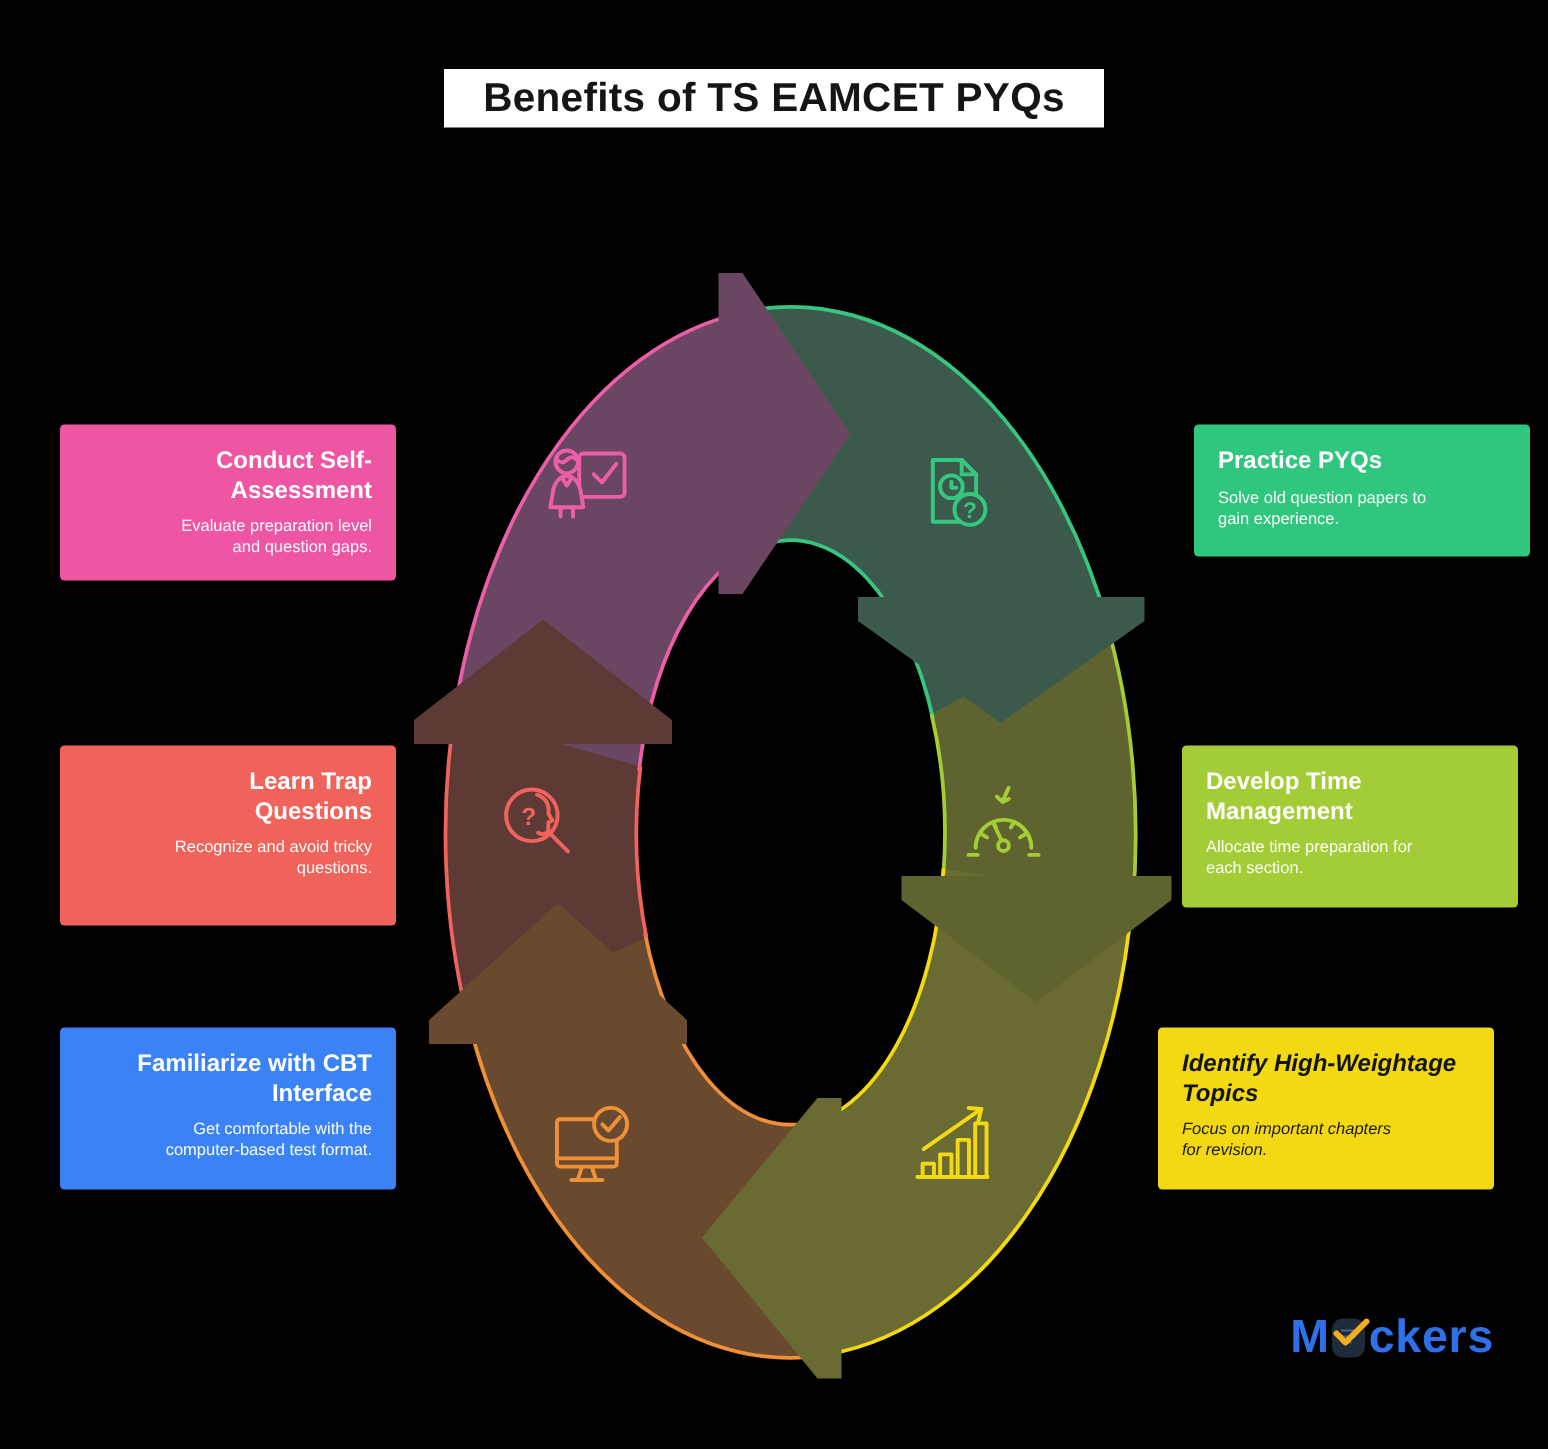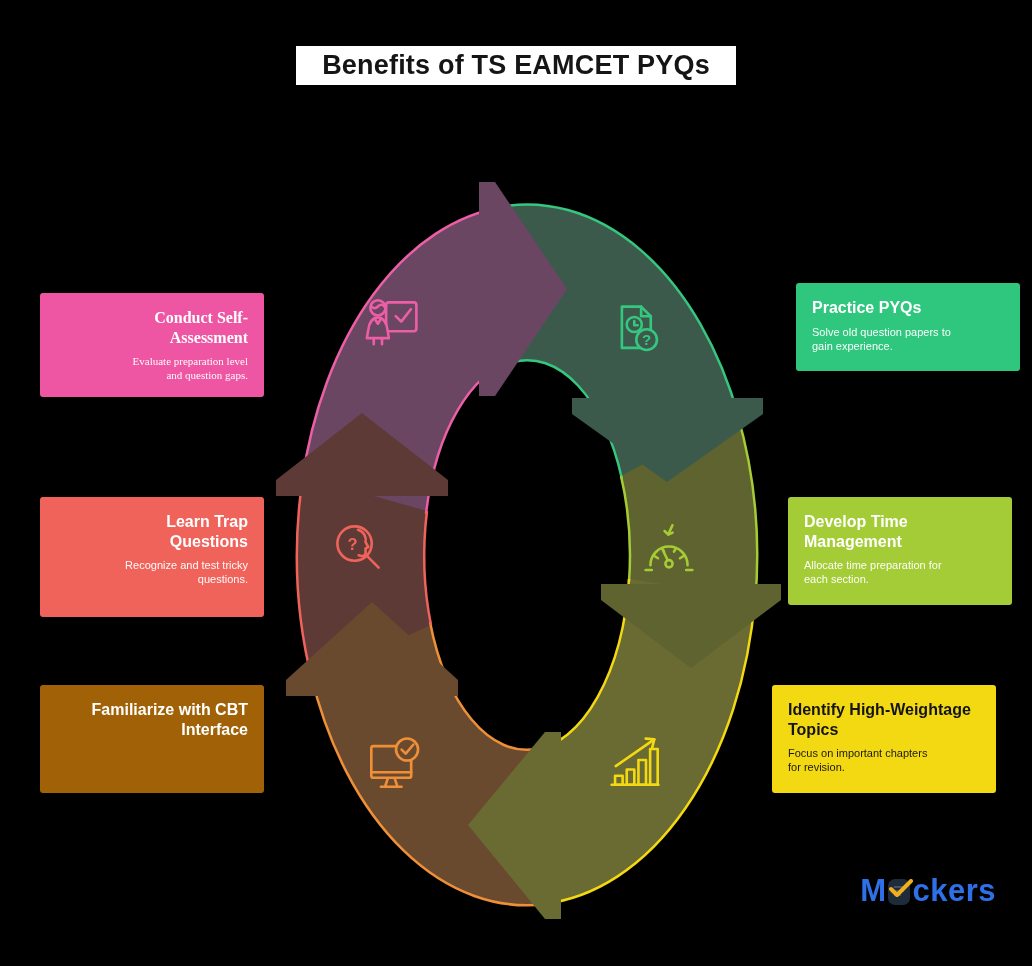--- a/index.html
+++ b/index.html
@@ -18,21 +18,21 @@
     padding:13px 16px;color:#fff;
   }
   .card .heading{
     font-size:16px;font-weight:bold;line-height:1.22;margin:2px 0 7px 0;white-space:pre-line;
   }
   .card .body{
     font-size:11px;line-height:1.3;white-space:pre-line;opacity:.97;
   }
   .card.align-right{text-align:right;}
   .card.align-left{text-align:left;}
-  .card-l0{left:40px;top:293px;height:104px;font-family:Liberation Serif, serif;}
+  .card-l0{left:40px;top:283px;height:104px;}
   .card-l1{left:40px;top:497px;height:120px;}
   .card-l2{left:40px;top:685px;height:108px;}
   .card-r0{left:796px;top:283px;height:88px;}
   .card-r1{left:772px;top:497px;height:108px;}
   .card-r2{left:772px;top:685px;height:108px;}
   .icon-box{position:absolute;width:66px;height:66px;}
   .icon-pink{left:360px;top:290px;}
   .icon-green{left:604px;top:297px;}
   .icon-red{left:325px;top:514px;}
   .icon-lime{left:636px;top:517px;}
@@ -146,40 +146,42 @@
 
   <div class="card align-right card-l0" style="background: rgb(238, 85, 163); color: rgb(255, 255, 255);">
     <div class="heading">Conduct Self-
 Assessment</div>
     <div class="body">Evaluate preparation level
 and question gaps.</div>
   </div>
   <div class="card align-right card-l1" style="background: rgb(240, 99, 91); color: rgb(255, 255, 255);">
     <div class="heading">Learn Trap
 Questions</div>
-    <div class="body">Recognize and test tricky
+    <div class="body">Recognize and avoid tricky
 questions.</div>
   </div>
-  <div class="card align-right card-l2" style="background: #a16207; color: rgb(255, 255, 255);">
+  <div class="card align-right card-l2" style="background: #3b82f6; color: rgb(255, 255, 255);">
     <div class="heading">Familiarize with CBT
 Interface</div>
+    <div class="body">Get comfortable with the
+computer-based test format.</div>
   </div>
 
   <div class="card align-left card-r0" style="background: rgb(47, 198, 126); color: rgb(255, 255, 255);">
     <div class="heading">Practice PYQs</div>
     <div class="body">Solve old question papers to
 gain experience.</div>
   </div>
   <div class="card align-left card-r1" style="background: rgb(164, 204, 55); color: rgb(255, 255, 255); margin-left: 16px;">
     <div class="heading">Develop Time
 Management</div>
     <div class="body">Allocate time preparation for
 each section.</div>
   </div>
-  <div class="card align-left card-r2" style="background: rgb(243, 217, 18); color: rgb(20, 20, 20);">
+  <div class="card align-left card-r2" style="background: rgb(243, 217, 18); color: rgb(20, 20, 20); font-style: italic;">
     <div class="heading">Identify High-Weightage
 Topics</div>
     <div class="body">Focus on important chapters
 for revision.</div>
   </div>
 
   <div class="logo" style="color: rgb(47, 112, 232);">
     <span>M</span>
     <span class="o-glyph" style="background: rgb(29, 43, 59);">
       <svg width="22" height="26" viewBox="0 0 22 26">

